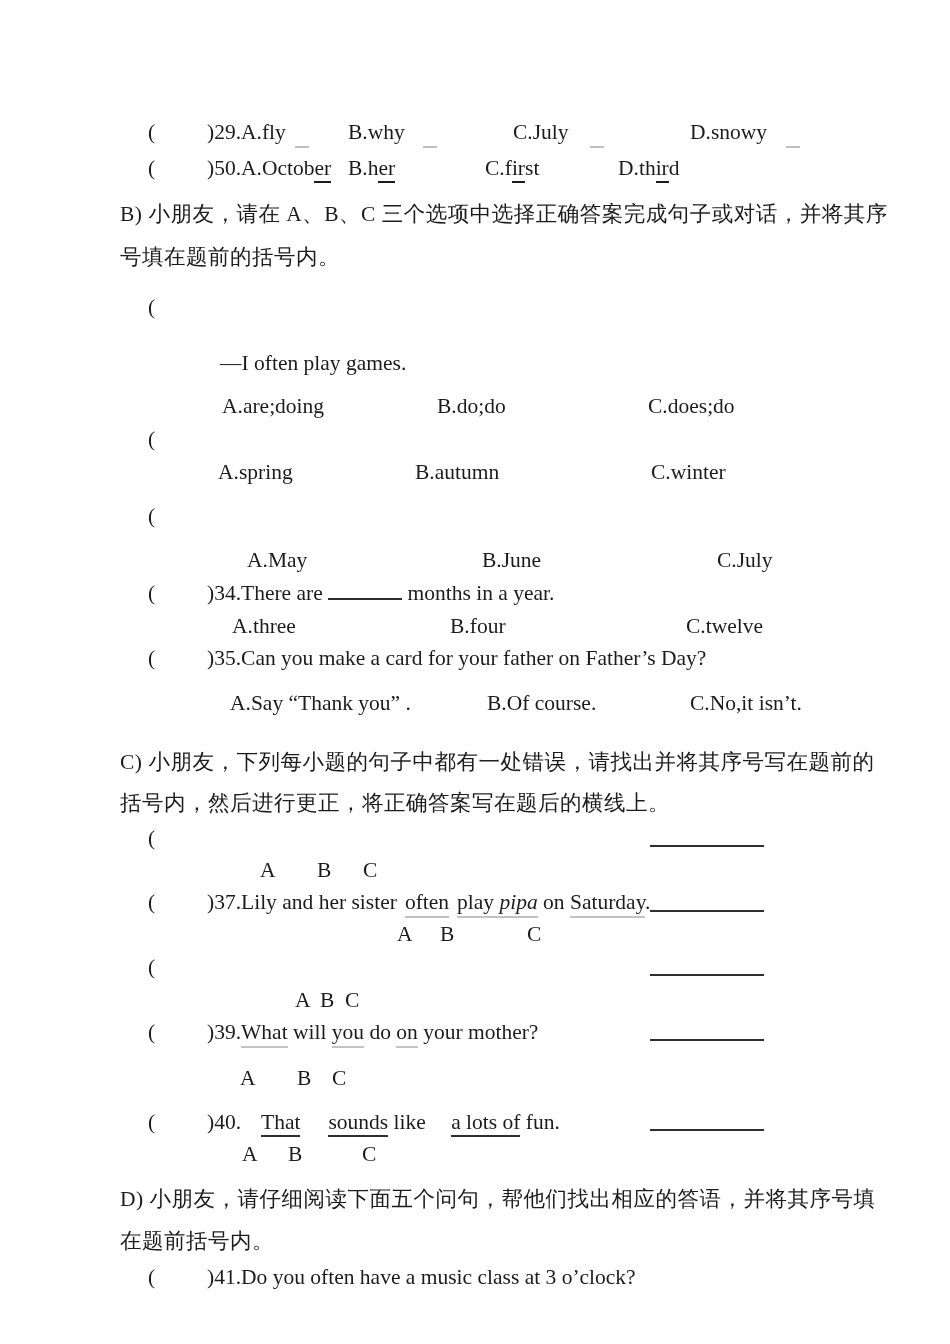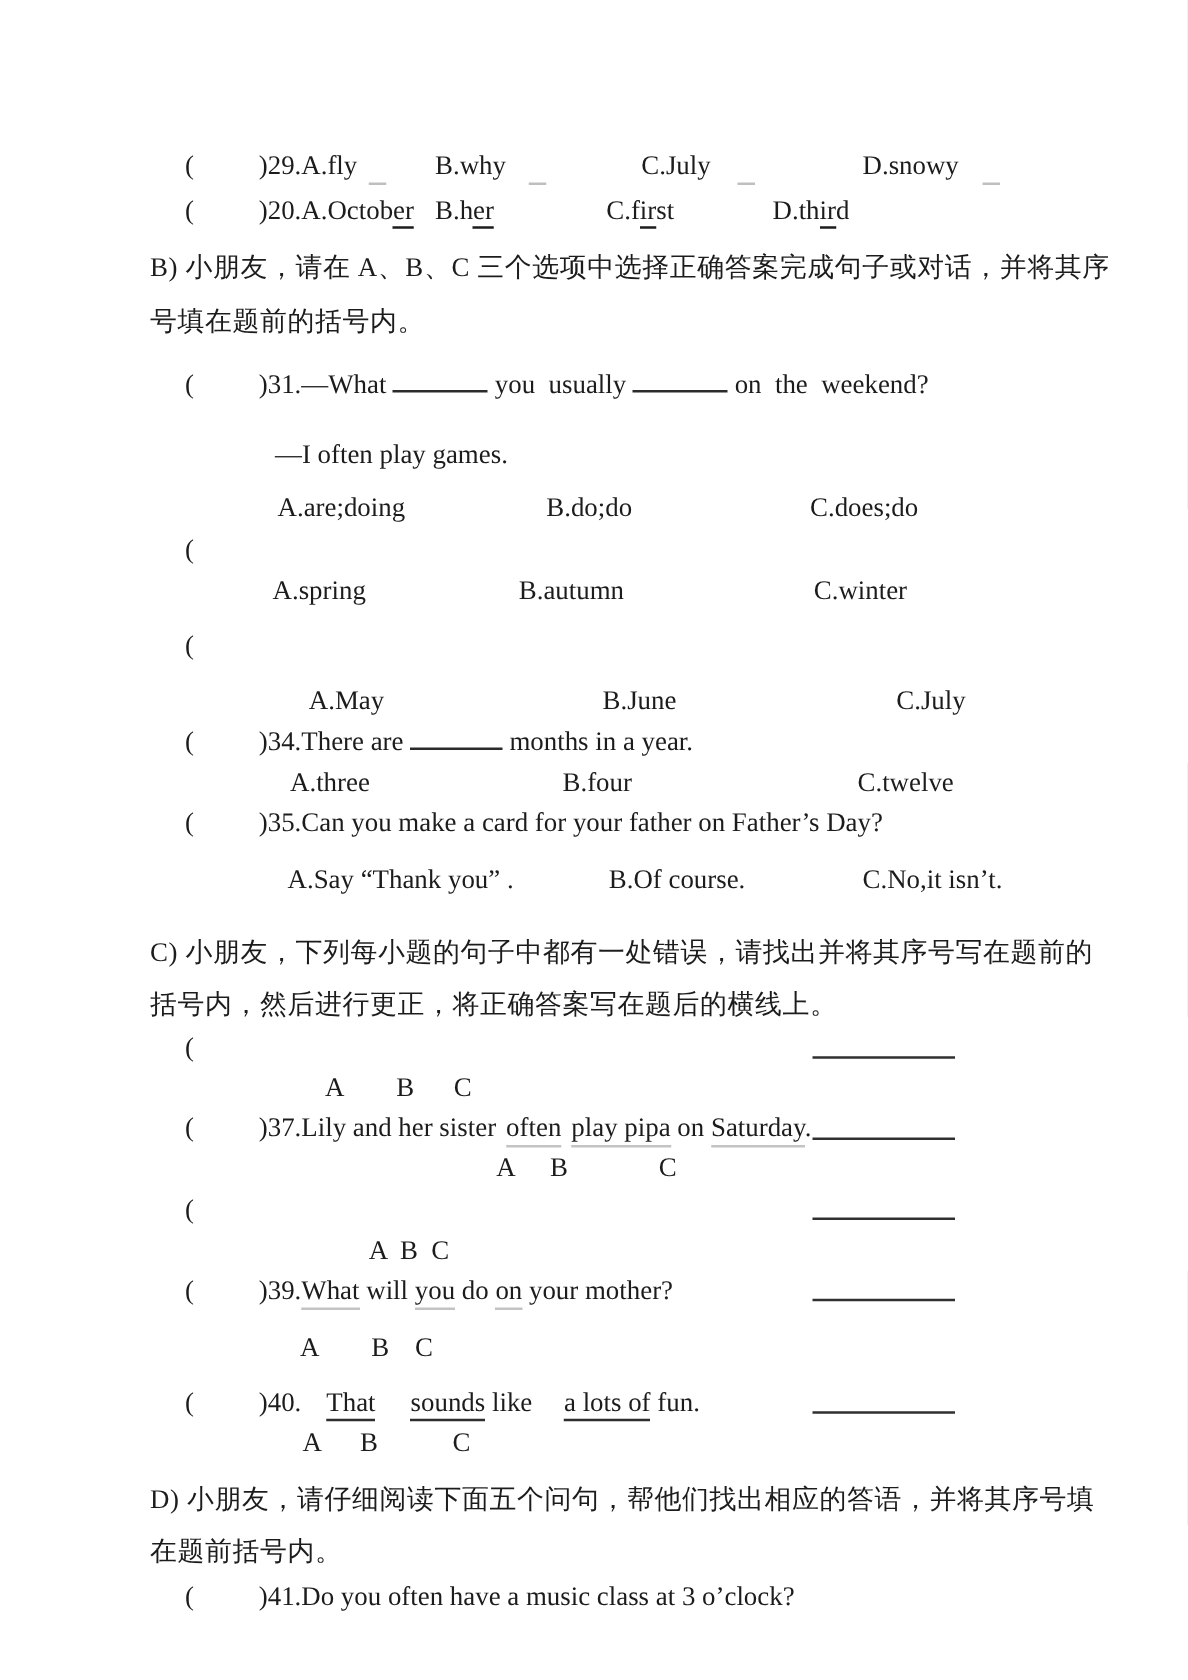--- a/index.html
+++ b/index.html
@@ -15,48 +15,47 @@
   }
   .line{position:absolute;white-space:pre;line-height:28px;}
   .cn{letter-spacing:0.5px;}
   .blank{display:inline-block;border-bottom:2px solid #2b2b2b;height:15px;vertical-align:baseline;}
   .useg{border-bottom:2px solid #c3c3c3;padding-bottom:2px;}
   .useg.dark{border-bottom-color:#2e2e2e;padding-bottom:1px;margin-left:20px;}
   .lu{border-bottom:2px solid #1c1c1c;padding-bottom:1px;}
   .sp{display:inline-block;width:8px;}
   .mark{position:absolute;width:14px;height:0;border-bottom:2px solid #bfbfbf;}
   .ansblank{position:absolute;width:114px;height:0;border-bottom:2px solid #303030;}
-  .ital{text-align:right;}
+  .ital{font-style:italic;text-align:right;}
 </style>
 </head>
 <body>
 
 <div class="page">
 
   <span class="line" style="left:148px;top:118px">(</span>
   <span class="line" style="left:207px;top:118px">)29.A.fly</span>
   <span class="line" style="left:348px;top:118px">B.why</span>
   <span class="line" style="left:513px;top:118px">C.July</span>
   <span class="line" style="left:690px;top:118px">D.snowy</span>
   <span class="mark" style="left:295px;top:146px"></span>
   <span class="mark" style="left:423px;top:146px"></span>
   <span class="mark" style="left:590px;top:146px"></span>
   <span class="mark" style="left:786px;top:146px"></span>
 
   <span class="line" style="left:148px;top:154px">(</span>
-  <span class="line" style="left:207px;top:154px"><span>)20.A.Octob</span><span class="lu">er</span></span>
+  <span class="line" style="left:207px;top:154px"><span>)50.A.Octob</span><span class="lu">er</span></span>
   <span class="line" style="left:348px;top:154px"><span>B.h</span><span class="lu">er</span></span>
   <span class="line" style="left:485px;top:154px"><span>C.f</span><span class="lu">ir</span><span>st</span></span>
   <span class="line" style="left:618px;top:154px"><span>D.th</span><span class="lu">ir</span><span>d</span></span>
 
   <div class="line cn" style="left:120px;top:200px">B) 小朋友，请在 A、B、C 三个选项中选择正确答案完成句子或对话，并将其序</div>
   <div class="line cn" style="left:120px;top:243px">号填在题前的括号内。</div>
 
   <span class="line" style="left:148px;top:293px">(</span>
-  <div class="line" style="left:207px;top:293px"><span>)31.—What </span><span class="blank" style="width:76px"></span><span> you  usually </span><span class="blank" style="width:76px"></span><span> on  the  weekend?</span></div>
   <div class="line" style="left:220px;top:349px">—I often play games.</div>
   <span class="line" style="left:222px;top:392px">A.are;doing</span>
   <span class="line" style="left:437px;top:392px">B.do;do</span>
   <span class="line" style="left:648px;top:392px">C.does;do</span>
 
   <span class="line" style="left:148px;top:425px">(</span>
   <span class="line" style="left:218px;top:458px">A.spring</span>
   <span class="line" style="left:415px;top:458px">B.autumn</span>
   <span class="line" style="left:651px;top:458px">C.winter</span>
 

